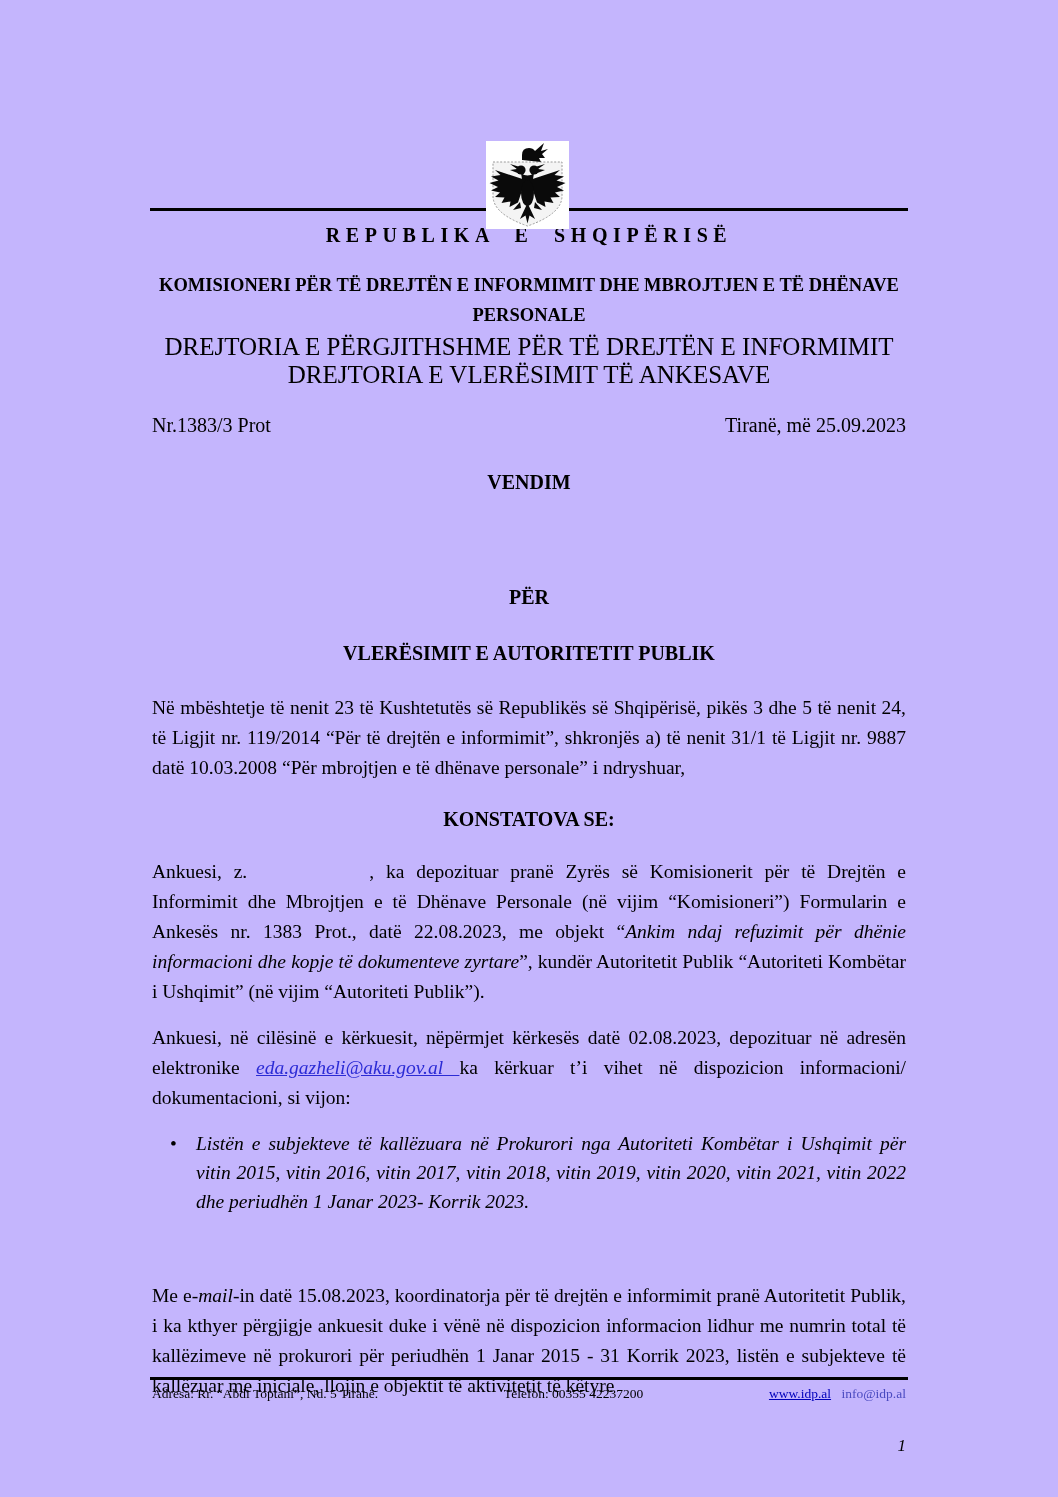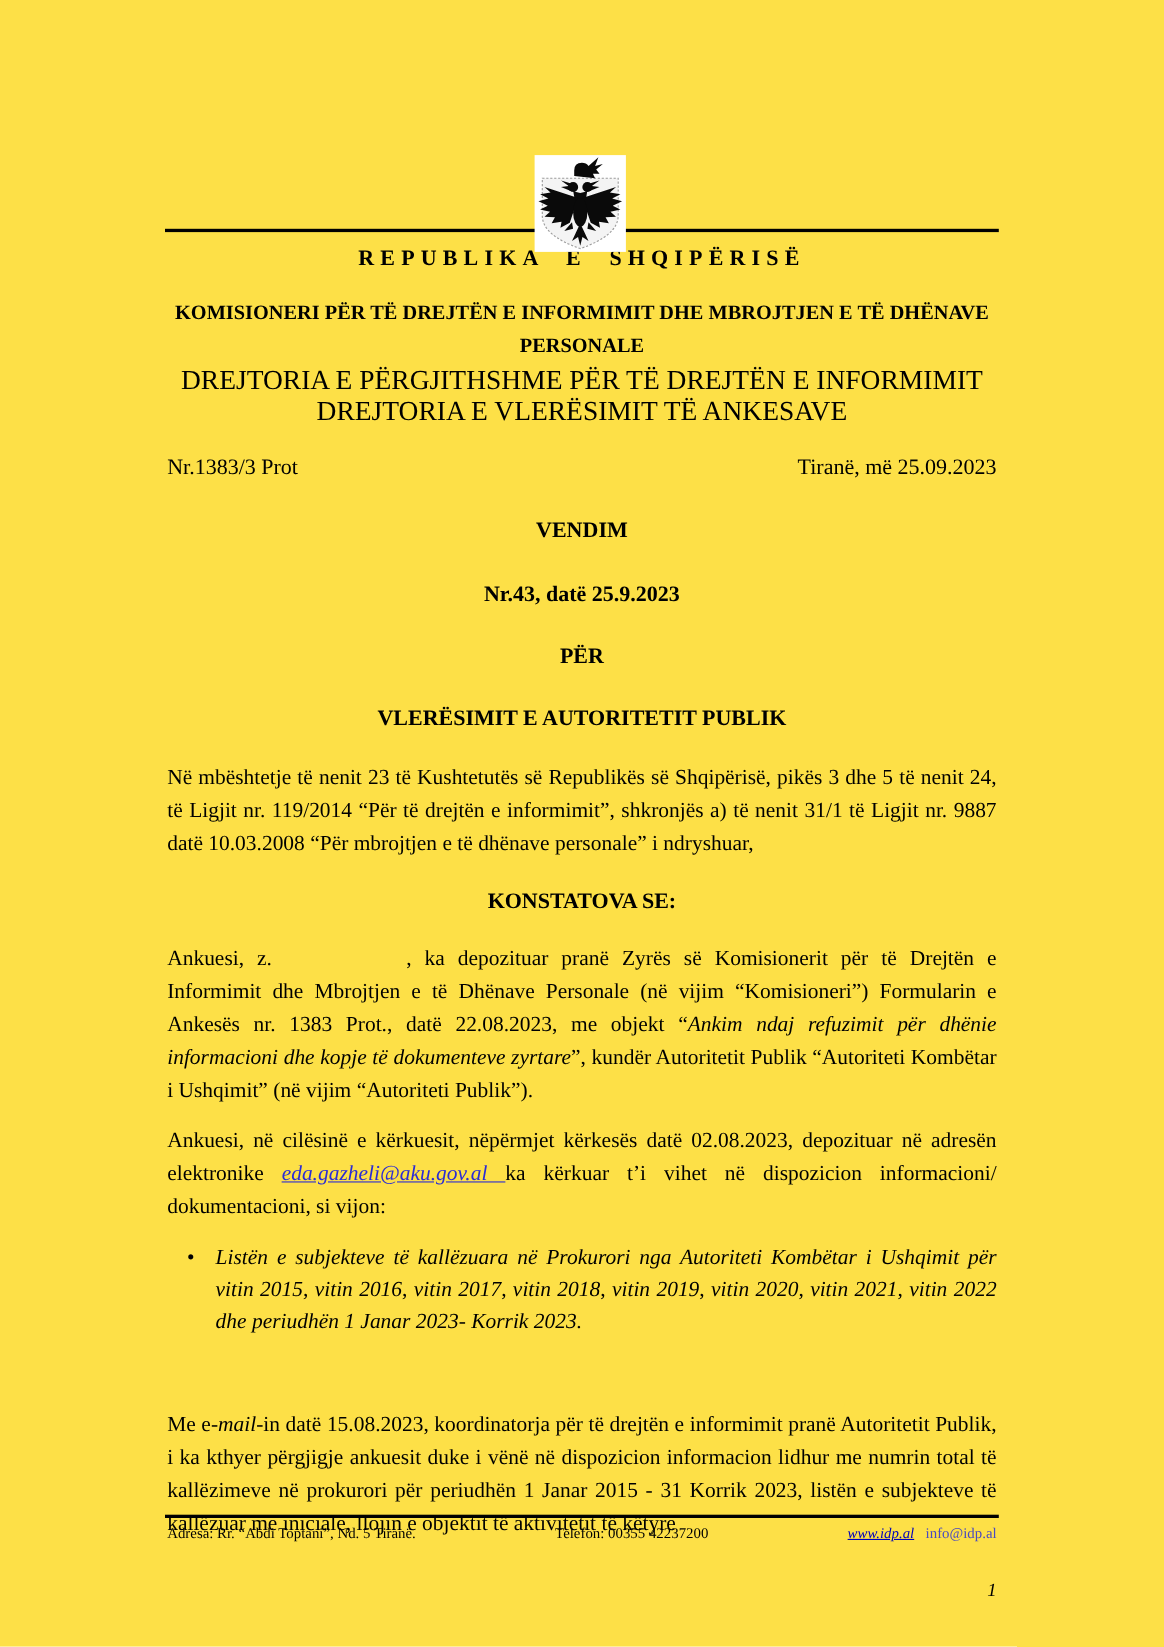--- a/index.html
+++ b/index.html
@@ -1,17 +1,17 @@
 <!DOCTYPE html>
 <html><head>
 <meta charset="utf-8">
 <style>
   *{box-sizing:border-box;}
   html,body{margin:0;padding:0;background:#ffffff;}
-  .page{position:relative;width:1058px;height:1497px;background:#fde047;
+  .page{position:relative;width:1058px;height:1497px;background:#c4b5fd;
         font-family:"Liberation Serif",serif;color:#000;overflow:hidden;}
   .abs{position:absolute;left:152px;width:754px;}
   .rule{position:absolute;left:150px;width:758px;height:3px;background:#000;}
   .rule-top{top:208px;}
   .rule-bottom{top:1377px;}
   .emblem{position:absolute;left:486px;top:141px;width:83px;height:88px;background:#fff;z-index:2;}
   .republic{top:224px;text-align:center;font-weight:bold;font-size:20px;
             letter-spacing:.28em;word-spacing:.5em;}
   .institution{top:270px;text-align:center;font-weight:bold;font-size:18.5px;line-height:30px;}
   .directorate{text-align:center;font-size:25px;line-height:26px;}
@@ -21,21 +21,21 @@
   .t-vendim{top:471px;} .t-nr{top:529px;} .t-per{top:586px;} .t-subj{top:642px;}
   .t-konst{top:808px;}
   .body{margin:0;font-size:19.5px;line-height:30px;text-align:justify;}
   .p1{top:693px;} .p2{top:857px;} .p3{top:1023px;} .p4{top:1243px;margin-top:38px;}
   .it{font-style:italic;}
   .redacted{display:inline-block;width:122px;}
   .link{color:#2b2bd5;text-decoration:underline;cursor:pointer;}
   .bullet-item{top:1129px;padding-left:44px;font-size:19.5px;line-height:29px;text-align:justify;}
   .bullet-dot{position:absolute;left:18px;top:0;}
   .footer{top:1386px;display:flex;justify-content:space-between;align-items:flex-end;font-size:13.5px;}
-  .link-www{color:#0000bb;text-decoration:underline;cursor:pointer;font-style:italic;}
+  .link-www{color:#0000bb;text-decoration:underline;cursor:pointer;}
   .link-mail{color:#4a4ac0;cursor:pointer;margin-left:7px;}
   .pagenum{top:1436px;text-align:right;font-style:italic;font-size:17px;}
 </style>
 </head>
 <body>
 
 <div class="page">
 
   <div class="rule rule-top"></div>
   <svg class="emblem" viewBox="0 0 83 88" xmlns="http://www.w3.org/2000/svg">
@@ -60,21 +60,20 @@
   <div class="abs institution">KOMISIONERI PËR TË DREJTËN E INFORMIMIT DHE MBROJTJEN E TË DHËNAVE PERSONALE</div>
   <div class="abs directorate d1">DREJTORIA E PËRGJITHSHME PËR TË DREJTËN E INFORMIMIT</div>
   <div class="abs directorate d2">DREJTORIA E VLERËSIMIT TË ANKESAVE</div>
 
   <div class="abs meta">
     <span>Nr.1383/3 Prot</span>
     <span>Tiranë, më 25.09.2023</span>
   </div>
 
   <div class="abs h t-vendim">VENDIM</div>
-  <div class="abs h t-nr">Nr.43, datë 25.9.2023</div>
   <div class="abs h t-per">PËR</div>
   <div class="abs h t-subj">VLERËSIMIT E AUTORITETIT PUBLIK</div>
 
   <p class="abs body p1">Në mbështetje të nenit 23 të Kushtetutës së Republikës së Shqipërisë, pikës 3 dhe 5 të nenit 24, të Ligjit nr. 119/2014 “Për të drejtën e informimit”, shkronjës a) të nenit 31/1 të Ligjit nr. 9887 datë 10.03.2008 “Për mbrojtjen e të dhënave personale” i ndryshuar,</p>
 
   <div class="abs h t-konst">KONSTATOVA SE:</div>
 
   <p class="abs body p2"><span>Ankuesi, z.</span><span class="redacted"></span><span>, ka depozituar pranë Zyrës së Komisionerit për të Drejtën e Informimit dhe Mbrojtjen e të Dhënave Personale (në vijim “Komisioneri”) Formularin e Ankesës nr. 1383 Prot., datë 22.08.2023, me objekt “</span><span class="it">Ankim ndaj refuzimit për dhënie informacioni dhe kopje të dokumenteve zyrtare</span><span>”, kundër Autoritetit Publik “Autoriteti Kombëtar i Ushqimit” (në vijim “Autoriteti Publik”).</span></p>
 
   <p class="abs body p3"><span>Ankuesi, në cilësinë e kërkuesit, nëpërmjet kërkesës datë 02.08.2023, depozituar në adresën elektronike </span><a class="link it">eda.gazheli@aku.gov.al </a><span>ka kërkuar t’i vihet në dispozicion informacioni/ dokumentacioni, si vijon:</span></p>

